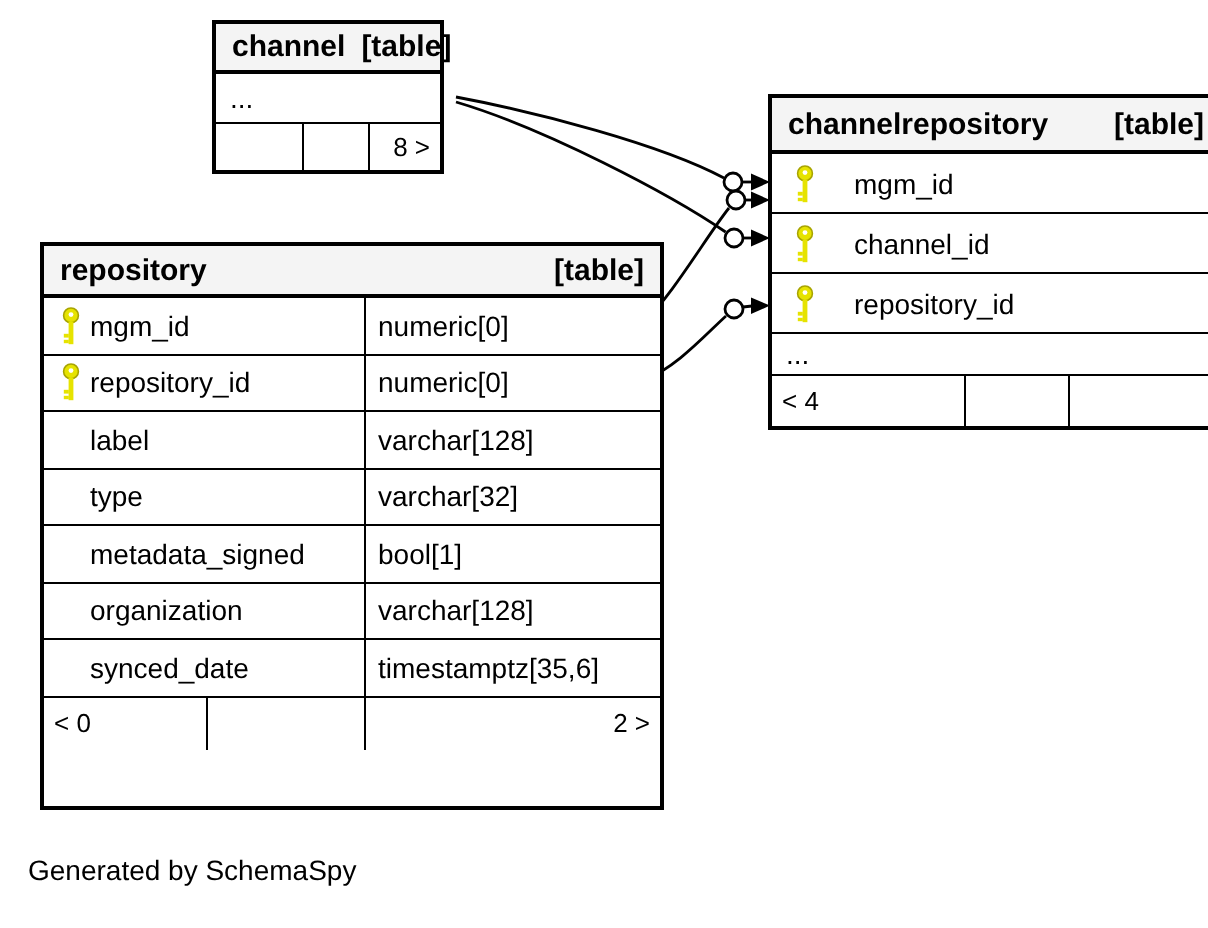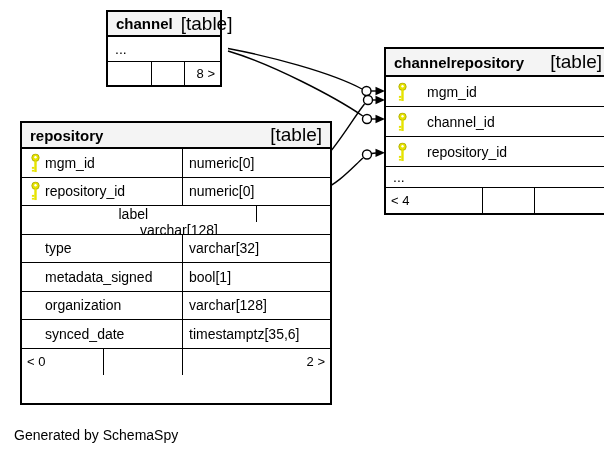--- a/index.html
+++ b/index.html
@@ -13,21 +13,21 @@
   .tbl{
     position:absolute;background:#fff;border:2px solid #000;
     box-sizing:border-box;
   }
   .tbl-hd{
     display:flex;justify-content:space-between;align-items:center;
     padding:0 8px;background:#f4f4f4;border-bottom:2px solid #000;
     box-sizing:border-box;white-space:nowrap;
   }
   .tbl-name{font-weight:bold;font-size:15px;}
-  .tbl-kind{font-size:19px;font-weight:normal;margin-left:8px;}
+  .tbl-kind{font-size:15px;font-weight:bold;margin-left:8px;}
   .crow{
     position:relative;display:flex;align-items:center;
     border-bottom:1px solid #000;box-sizing:border-box;
     font-size:14px;background:#fff;
   }
   .crow:last-of-type{border-bottom:none;}
   .keyicon{position:absolute;top:50%;transform:translateY(-50%);line-height:0;}
   .ellipsis-row{
     display:flex;align-items:center;padding-left:7px;
     border-bottom:1px solid #000;box-sizing:border-box;font-size:14px;
@@ -183,21 +183,21 @@
           <rect x="3.3" y="7.4" width="2.4" height="11.2" fill="#e6e300"></rect>
           <rect x="0.9" y="13.4" width="2.5" height="1.9" fill="#e6e300"></rect>
           <rect x="0.9" y="16.4" width="2.5" height="1.7" fill="#e6e300"></rect>
         </svg>
       </span>
       <span>repository_id</span>
     </div>
     <div class="rtype">numeric[0]</div>
   </div>
 
-  <div class="crow" style="height:28.5px;flex-direction:column;">
+  <div class="crow" style="height:28.5px;">
     <div class="rname">
       <span>label</span>
     </div>
     <div class="rtype">varchar[128]</div>
   </div>
 
 
   <div class="crow" style="height:28.5px;">
     <div class="rname">
       <span>type</span>

